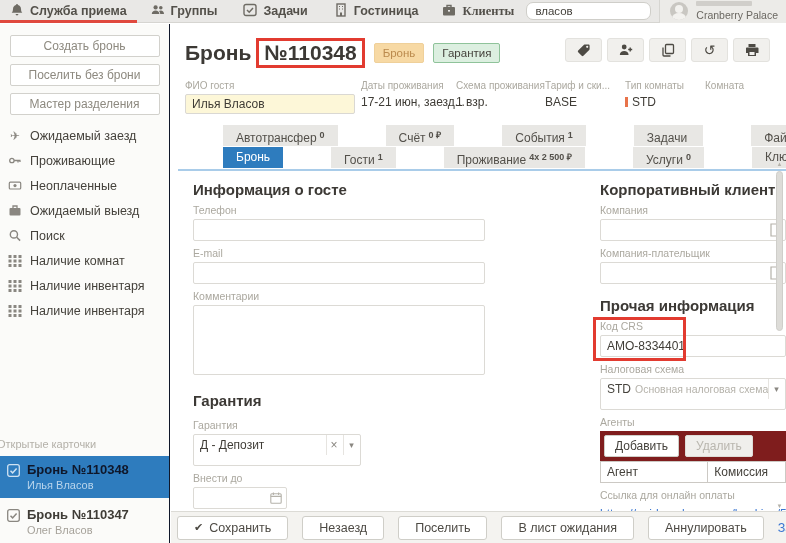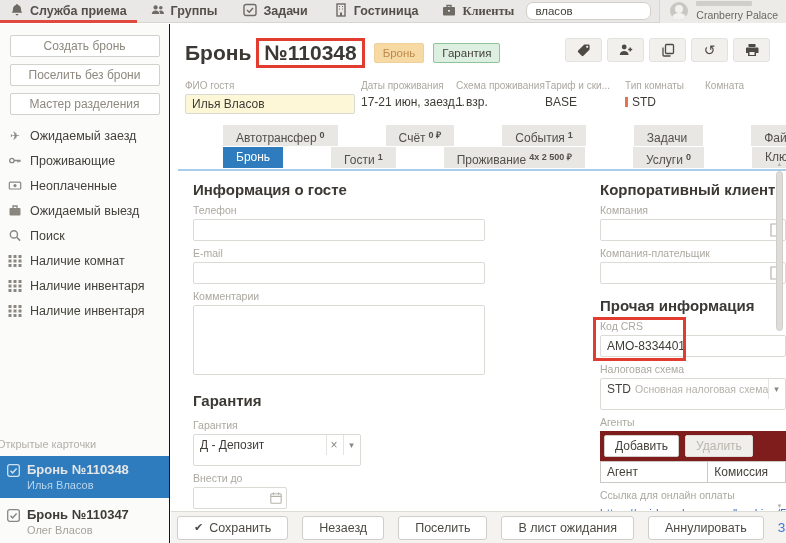--- a/index.html
+++ b/index.html
@@ -38,21 +38,21 @@
                font-size:12.5px; color:#45423c; cursor:pointer; }
   .menu-item .mi { width:14px; text-align:center; color:#8a8781; font-size:12px; flex:0 0 auto; }
   .menu-item svg { width:13px; height:13px; color:#8a8781; }
   .open-cards { position:absolute; bottom:0; left:0; right:0; }
   .oc-label { font-size:11px; color:#b3b0a8; margin:0 0 6px -3px; }
   .card { position:relative; padding:6px 8px 7px 27px; cursor:pointer; }
   .card .cbx { position:absolute; left:7px; top:8px; width:13px; height:13px; }
   .card-title { font-size:13px; font-weight:bold; }
   .card-sub { font-size:11px; margin-top:2px; }
   .card.active { background:#2e7cbe; }
-  .card.active .card-title { color:#e5e5e5; }
+  .card.active .card-title { color:#0f172a; }
   .card.active .card-sub { color:#b9d5ec; }
   .card.active .cbx { color:#cfe2f2; }
   .card.plain .card-title { color:#3f3c36; }
   .card.plain .card-sub { color:#a6a29a; }
   .card.plain .cbx { color:#8a8781; }
   .card.plain { margin-top:3px; }
 
   
   .main { position:absolute; left:171px; top:24px; right:0; bottom:0; background:#fff; }
   .bk-header { position:relative; padding:14px 16px 0 14px; }

